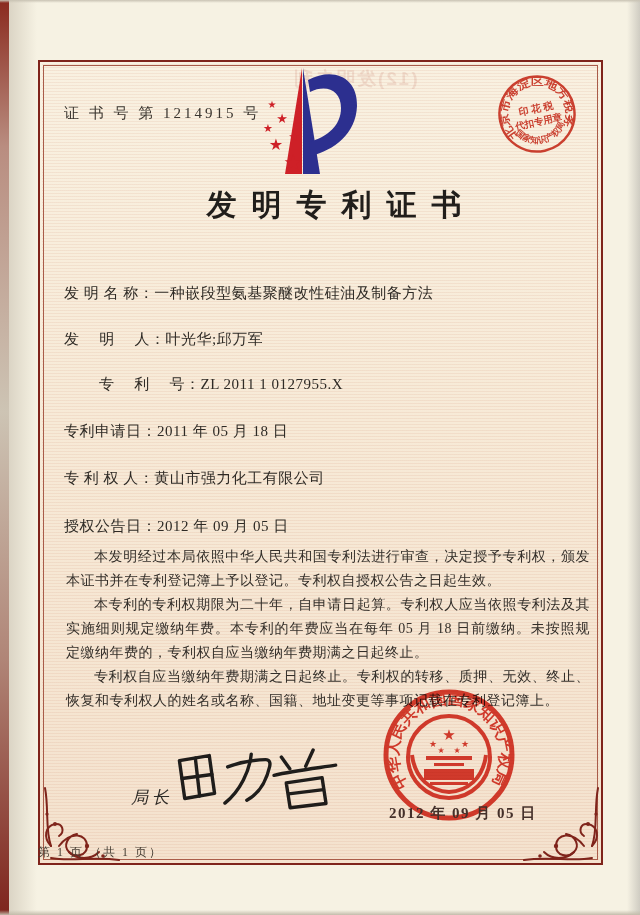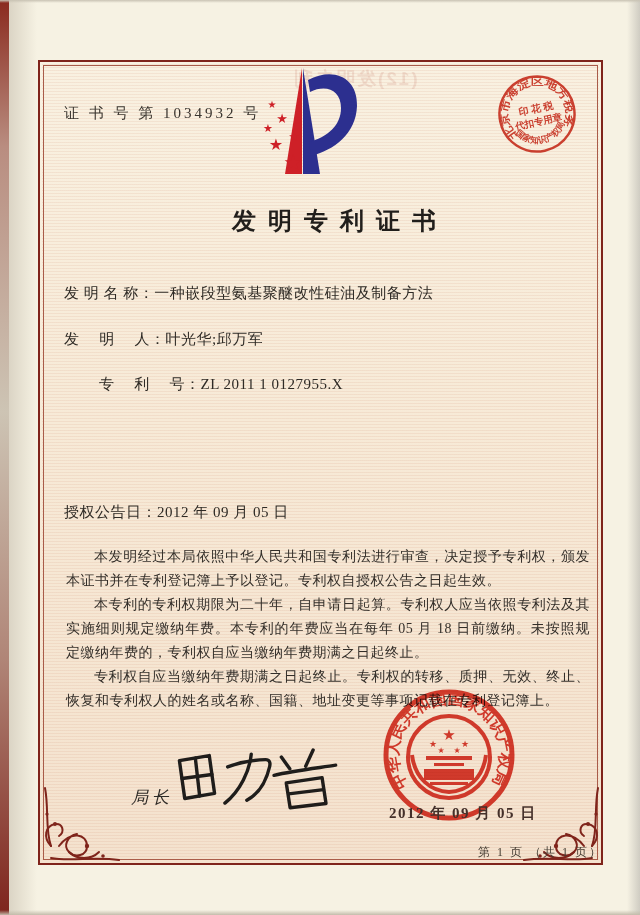--- a/index.html
+++ b/index.html
@@ -20,76 +20,78 @@
   .frame{left:38px;top:60px;width:565px;height:805px;
          border:2px solid var(--border,#7f241b);box-sizing:border-box;
          background:linear-gradient(180deg,#f9f1e1 0%,#f7ead7 45%,var(--tint,#f4e2ce) 100%);}
   .frame::before{content:'';position:absolute;inset:3px;border:1px solid #a85b49;}
   .frame::after{content:'';position:absolute;inset:2px;
          background:repeating-linear-gradient(180deg,rgba(194,108,77,.10) 0 1px,rgba(194,108,77,0) 1px 3px);}
   .ghost{left:292px;top:66px;font-size:19px;font-weight:bold;color:#b85c4c;opacity:.15;
          transform:scaleX(-1);font-family:"Liberation Sans","DejaVu Sans",sans-serif;letter-spacing:2px;}
   .cert-no{left:64px;top:104px;font-size:15px;letter-spacing:3px;color:#39342e;}
   .logo{left:238px;top:62px;}
-  .title{left:38px;top:205px;width:592px;text-align:center;font-size:24px;font-weight:600;
+  .title{left:38px;top:185px;width:592px;text-align:center;font-size:30px;font-weight:600;
          letter-spacing:.5em;text-indent:.5em;color:#211e1b;}
   .field{left:64px;font-size:15px;letter-spacing:.5px;white-space:nowrap;color:#2e2a25;}
-  .f1{top:284px;} .f2{top:330px;} .f3{top:375px;margin-left:35px;} .f4{top:422px;} .f5{top:469px;} .f6{top:503px;}
+  .f1{top:284px;} .f2{top:330px;} .f3{top:375px;margin-left:35px;} .f4{top:422px;} .f5{top:469px;} .f6{top:517px;}
   .body-text{left:66px;top:545px;width:524px;font-size:14px;line-height:24px;
          text-align:justify;color:#332e29;letter-spacing:.5px;}
   .body-text p{margin:0;text-indent:2em;}
   .director{left:131px;top:786px;font-size:17px;letter-spacing:4px;color:#2e2a26;font-style:italic;}
   .sig{left:170px;top:734px;}
   .seal{left:379px;top:685px;mix-blend-mode:multiply;opacity:.95;}
   .seal-date{left:389px;top:804px;font-size:15px;font-weight:bold;letter-spacing:1.5px;color:#44302a;}
   .stamp{left:489px;top:66px;transform:rotate(-12deg);mix-blend-mode:multiply;opacity:.92;}
   .flourish{width:80px;height:80px;}
   .fl-left{left:41px;top:786px;}
   .fl-right{left:522px;top:786px;transform:scaleX(-1);}
-  .footer{left:38px;top:844px;width:565px;text-align:right;font-size:12px;
+  .footer{left:38px;top:844px;width:565px;text-align:left;font-size:12px;
          letter-spacing:2px;color:#453d33;}
   svg text{font-family:"Liberation Serif","DejaVu Serif",serif;}
   svg .star{font-family:"DejaVu Sans",sans-serif;}
 </style>
 </head>
 <body>
 
 <div class="page">
 
   <div class="abs spine"></div>
   <div class="abs spine-shade"></div>
   <div class="abs scan-edge"></div>
   <div class="abs top-edge"></div>
   <div class="abs bottom-edge"></div>
 
   <div class="abs frame"></div>
 
   <div class="abs ghost">(12)发明专利</div>
 
-  <div class="abs cert-no">证 书 号 第 1034932 号</div>
+  <div class="abs cert-no">证 书 号 第 1214915 号</div>
 
   <svg class="abs logo" width="130" height="125" viewBox="0 0 130 125">
     <polygon points="64,6 47,112 64,112" fill="var(--logo_red,#ce2027)"></polygon>
     <polygon points="65,6 65,112 82,112" fill="var(--logo_blue,#2c2f8f)"></polygon>
     <path fill="var(--logo_blue,#2c2f8f)" d="M70,18 C96,4 120,16 119,44 C118,72 96,88 73,94 L71,80 C90,75 103,63 103,46 C103,28 88,22 72,30 Z"></path>
     <g fill="var(--logo_red,#ce2027)" text-anchor="middle">
       <text class="star" x="55" y="108" font-size="22">★</text>
       <text class="star" x="38" y="88" font-size="16">★</text>
       <text class="star" x="56" y="79" font-size="13">★</text>
       <text class="star" x="30" y="70" font-size="11">★</text>
       <text class="star" x="44" y="61" font-size="13">★</text>
       <text class="star" x="34" y="46" font-size="10">★</text>
     </g>
   </svg>
 
   <div class="abs title">发明专利证书</div>
 
   <div class="abs field f1"><span>发 明 名 称：</span><span>一种嵌段型氨基聚醚改性硅油及制备方法</span></div>
   <div class="abs field f2"><span>发　 明　 人：</span><span>叶光华;邱万军</span></div>
   <div class="abs field f3"><span>专　 利　 号：</span><span>ZL 2011 1 0127955.X</span></div>
+  <div class="abs field f4"><span>专利申请日：</span><span>2011 年 05 月 18 日</span></div>
+  <div class="abs field f5"><span>专 利 权 人：</span><span>黄山市强力化工有限公司</span></div>
   <div class="abs field f6"><span>授权公告日：</span><span>2012 年 09 月 05 日</span></div>
 
   <div class="abs body-text">
     <p>本发明经过本局依照中华人民共和国专利法进行审查，决定授予专利权，颁发本证书并在专利登记簿上予以登记。专利权自授权公告之日起生效。</p>
     <p>本专利的专利权期限为二十年，自申请日起算。专利权人应当依照专利法及其实施细则规定缴纳年费。本专利的年费应当在每年 05 月 18 日前缴纳。未按照规定缴纳年费的，专利权自应当缴纳年费期满之日起终止。</p>
     <p>专利权自应当缴纳年费期满之日起终止。专利权的转移、质押、无效、终止、恢复和专利权人的姓名或名称、国籍、地址变更等事项记载在专利登记簿上。</p>
   </div>
 
   <div class="abs director">局长</div>
 

